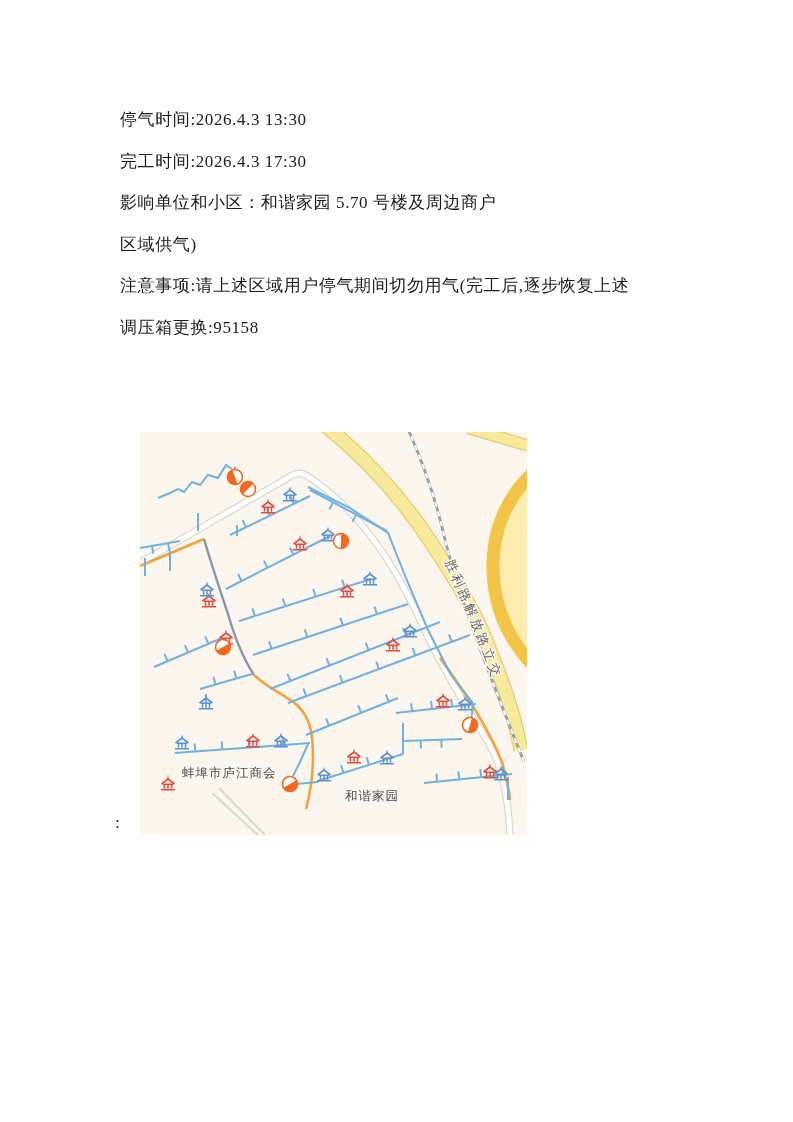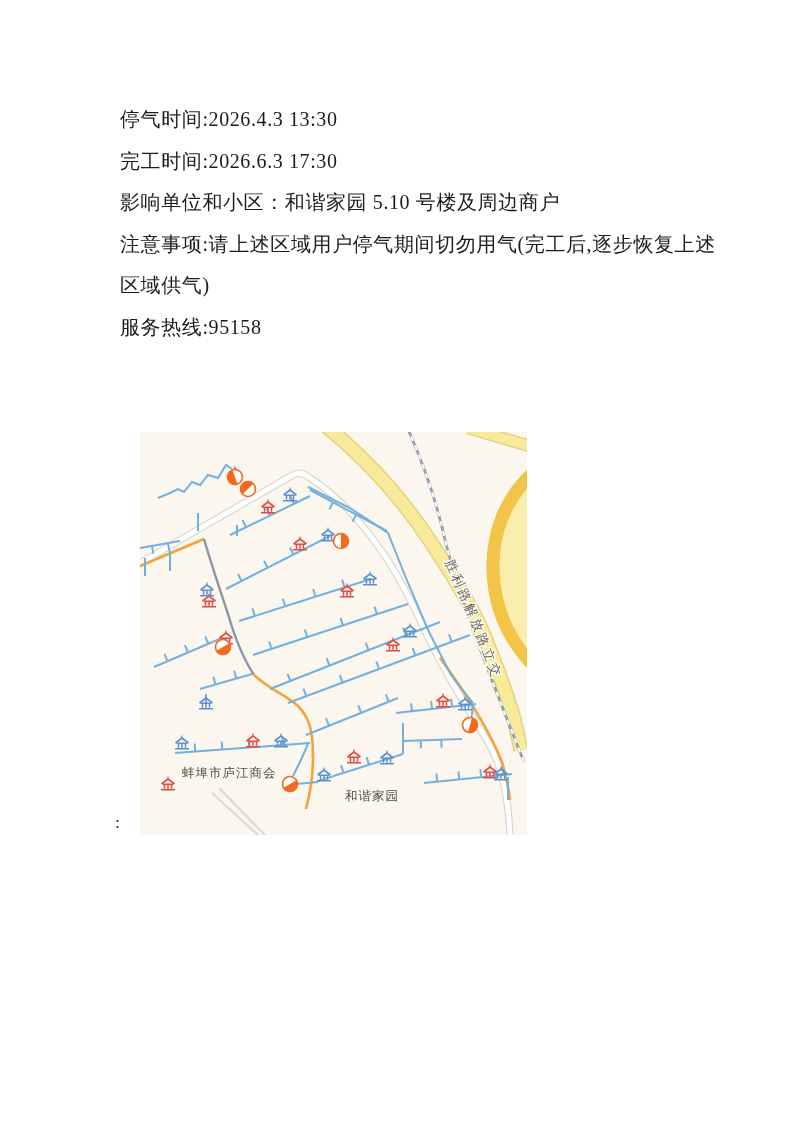--- a/index.html
+++ b/index.html
@@ -1,37 +1,37 @@
 <!DOCTYPE html>
 <html><head>
 <meta charset="utf-8">
 <style>
   html,body{margin:0;padding:0;background:#ffffff;}
   #page{position:relative;width:793px;height:1122px;background:#ffffff;overflow:hidden;
         font-family:"Liberation Serif","DejaVu Serif",serif;color:#1b1b1b;}
   #doc{position:absolute;left:120px;top:99px;width:580px;}
-  #doc p{margin:0;font-size:20px;line-height:41.6px;letter-spacing:0.6px;white-space:pre;}
+  #doc p{margin:0;font-size:17px;line-height:41.6px;letter-spacing:0.6px;white-space:pre;}
   #trailing-colon{position:absolute;left:115px;top:812px;font-size:17.5px;line-height:20px;}
   #map-wrap{position:absolute;left:140px;top:432px;width:387px;height:403px;}
   svg text{font-family:"Liberation Serif","DejaVu Serif",serif;}
   .maplabel{fill:#4c4c4c;font-size:12.5px;letter-spacing:1px;}
   .roadlabel{fill:#5f5f5f;font-size:13px;letter-spacing:3px;stroke:#fdf8ec;stroke-width:3px;paint-order:stroke;}
 </style>
 </head>
 <body>
 
 <div id="page">
 
   <div id="doc">
     <p>停气时间:2026.4.3 13:30</p>
-    <p>完工时间:2026.6.3 17:30</p>
-    <p>影响单位和小区：和谐家园 5.10 号楼及周边商户</p>
+    <p>完工时间:2026.4.3 17:30</p>
+    <p>影响单位和小区：和谐家园 5.70 号楼及周边商户</p>
+    <p>区域供气)</p>
     <p>注意事项:请上述区域用户停气期间切勿用气(完工后,逐步恢复上述</p>
-    <p>区域供气)</p>
-    <p>服务热线:95158</p>
+    <p>调压箱更换:95158</p>
   </div>
 
   <div id="map-wrap">
     <svg id="mapsvg" width="387" height="403" viewBox="0 0 387 403">
       <defs>
         <g id="house">
           <path d="M0,5 L6.5,0 L13,5" fill="none" stroke="currentColor" stroke-width="1.6"></path>
           <path d="M1.2,5.2 H11.8 M3,6 V9.8 M6.5,6 V9.8 M10,6 V9.8 M-0.5,10.8 H13.5" fill="none" stroke="currentColor" stroke-width="1.5"></path>
           <path d="M6.5,0 V-2.5" stroke="currentColor" stroke-width="1.2"></path>
         </g>

